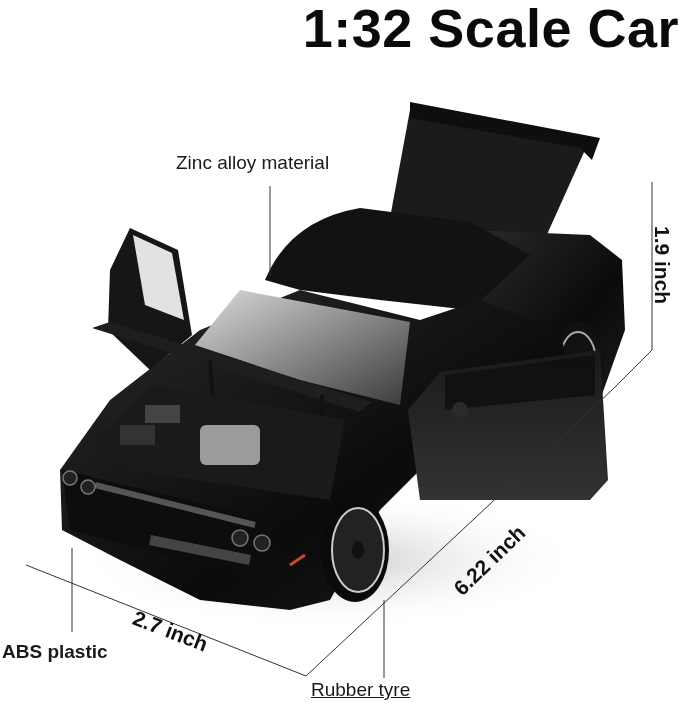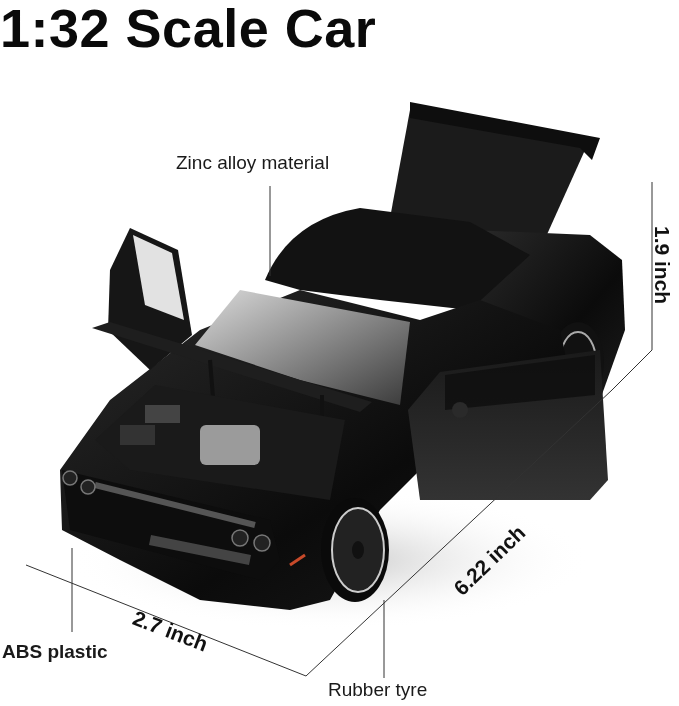--- a/index.html
+++ b/index.html
@@ -1,17 +1,17 @@
 <!DOCTYPE html>
 <html><head>
 <meta charset="utf-8">
 <style>
   html, body { margin:0; padding:0; background:#ffffff; }
   body { width:679px; height:706px; position:relative; overflow:hidden; font-family:"Liberation Sans", sans-serif; color:#111; }
-  .title { position:absolute; left:0; top:0; width:679px; text-align:left; font-weight:bold; font-size:54px; line-height:56px; letter-spacing:0.5px; color:#0a0a0a; }
+  .title { position:absolute; left:0; top:0; width:679px; text-align:right; font-weight:bold; font-size:54px; line-height:56px; letter-spacing:0.5px; color:#0a0a0a; }
   .label { position:absolute; font-size:19px; color:#1a1a1a; white-space:nowrap; }
   .dim { position:absolute; font-size:21px; font-weight:bold; color:#111; white-space:nowrap; transform-origin:left top; }
   svg.scene { position:absolute; left:0; top:0; }
 </style>
 </head>
 <body>
 
 <div class="title">1:32 Scale Car</div>
 
 <svg class="scene" width="679" height="706" viewBox="0 0 679 706">
@@ -95,17 +95,17 @@
   <line x1="384" y1="600" x2="384" y2="678" stroke="#333" stroke-width="1"></line>
 
   <line x1="652" y1="182" x2="652" y2="350" stroke="#333" stroke-width="1"></line>
   <line x1="652" y1="350" x2="612" y2="390" stroke="#333" stroke-width="1"></line>
   <line x1="26" y1="565" x2="306" y2="676" stroke="#333" stroke-width="1"></line>
   <line x1="306" y1="676" x2="612" y2="390" stroke="#333" stroke-width="1"></line>
 </svg>
 
 <div class="label" style="left:176px; top:152px;">Zinc alloy material</div>
 <div class="label" style="left:2px; top:641px;font-weight:bold;">ABS plastic</div>
-<div class="label" style="left:328px; top:679px;">Rubber tyre</div>
+<div class="label" style="left:311px; top:679px;text-decoration:underline;">Rubber tyre</div>
 
 <div class="dim" style="left:674px; top:226px; transform:rotate(90deg);">1.9 inch</div>
 <div class="dim" style="left:138px; top:606px; transform:rotate(21deg);">2.7 inch</div>
 <div class="dim" style="left:449px; top:583px; transform:rotate(-44deg);">6.22 inch</div>
 
 </body></html>

